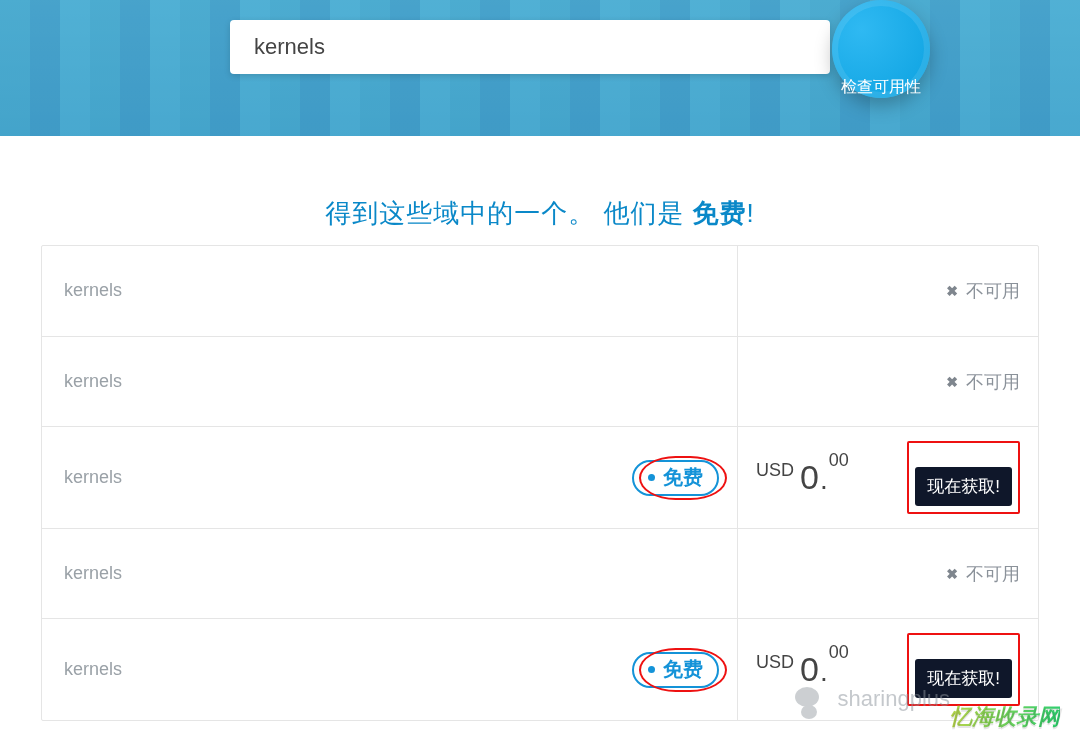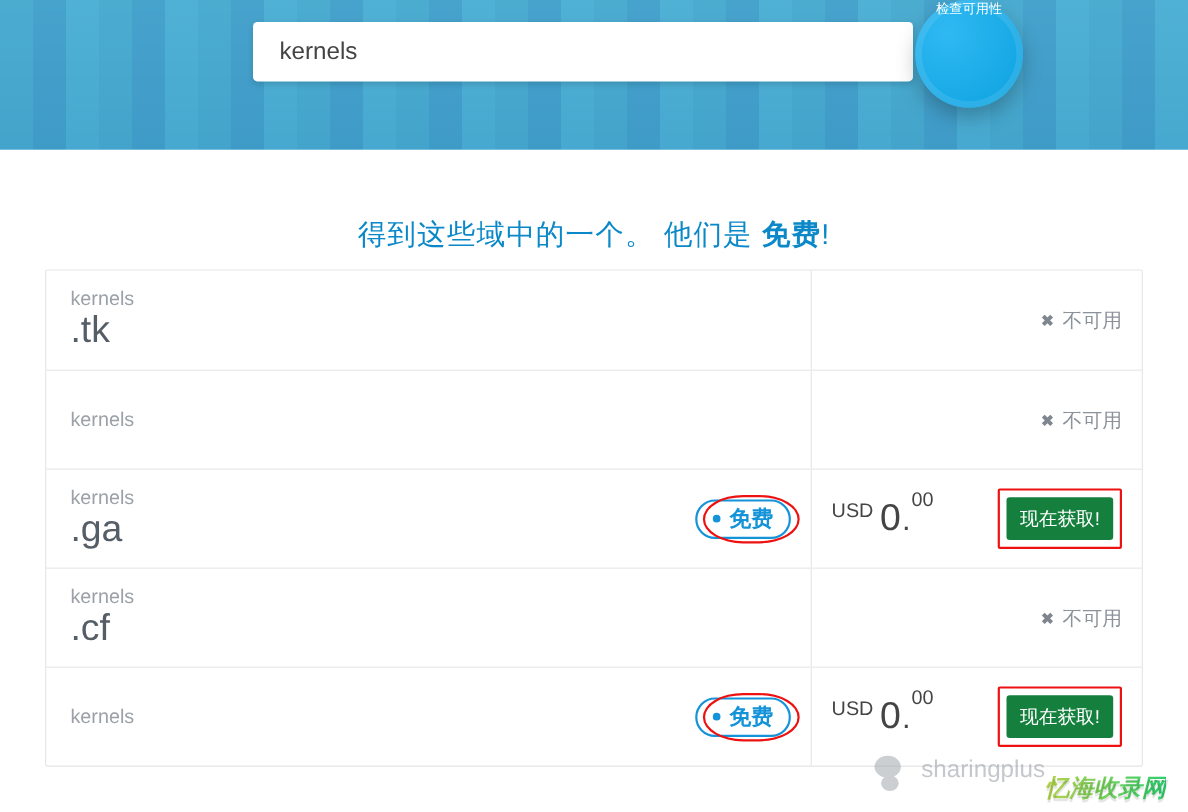--- a/index.html
+++ b/index.html
@@ -24,22 +24,22 @@
   }
   .search-input {
     width: 600px; height: 54px; border-radius: 4px; border: none; background:#fff;
     padding: 0 24px; font-size: 22px; color:#444; outline:none;
     box-shadow: 0 2px 6px rgba(0,0,0,0.15);
   }
   .check-btn {
     position:absolute; right:-20px; top:-20px; width:98px; height:98px; border-radius:50%;
     background: radial-gradient(circle at 30% 30%, #2fb9f2, #0ba1e0);
     box-shadow: 0 8px 18px rgba(0,0,0,0.25), inset 0 0 0 6px rgba(255,255,255,0.1);
-    display:flex; align-items:flex-start; justify-content:center;
-    color:#fff; font-size:12px; font-weight:500; cursor:pointer;
+    display:flex; align-items:flex-end; justify-content:center;
+    color:#fff; font-size:16px; font-weight:500; cursor:pointer;
     text-align:center;
   }
 
   
   .promo {
     text-align:center; font-size:26px; color:#0a88c8; margin: 60px 0 14px;
     letter-spacing:1px;
   }
   .promo .bold { font-weight:700; }
 
@@ -69,22 +69,22 @@
     pointer-events:none;
   }
 
   .price { display:flex; align-items:flex-start; gap:6px; color:#444; }
   .price .cur { font-size:18px; }
   .price .amt { font-size:34px; line-height:1; }
   .price .sep { font-size:28px; margin:0 1px; }
   .price .cents { font-size:18px; vertical-align:top; position:relative; top:-10px; }
 
   .get-btn {
-    background:#15803d; color:#fff; font-size:17px; padding:8px 12px;
-    border:none; border-radius:3px; cursor:pointer;
+    background:#0f172a; color:#fff; font-size:17px; padding:8px 12px;
+    border:none; border-radius:3px; cursor:pointer;margin-top:18px;
   }
   .red-box {
     border:2px solid #e11; padding:6px 6px; display:inline-block; border-radius:2px;
   }
 
   .unavail { color:#8b929a; font-size:18px; display:flex; align-items:center; gap:8px; }
   .x-icon { font-size:14px; color:#7f868e; font-weight:700; }
 
   
   .wm-wechat { position:absolute; right:130px; bottom:26px; display:flex; align-items:center; gap:8px; opacity:0.5; }
@@ -115,21 +115,20 @@
 
 <div class="promo">
   <span>得到这些域中的一个。 他们是 </span><span class="bold">免费</span><span>!</span>
 </div>
 
 <div class="results">
 
   <div class="row">
     <div class="cell-left">
       <div class="domain-sub">kernels</div>
-      <div class="domain-tld">.tk</div>
     </div>
     <div class="cell-right single">
       <div class="unavail">
         <span class="x-icon">✖</span>
         <span>不可用</span>
       </div>
     </div>
   </div>
 
   <div class="row">
@@ -140,21 +139,20 @@
       <div class="unavail">
         <span class="x-icon">✖</span>
         <span>不可用</span>
       </div>
     </div>
   </div>
 
   <div class="row">
     <div class="cell-left">
       <div class="domain-sub">kernels</div>
-      <div class="domain-tld">.ga</div>
       <div class="free-badge">
         <span class="dot"></span>
         <span>免费</span>
       </div>
       <div class="red-oval"></div>
     </div>
     <div class="cell-right">
       <div class="price">
         <span class="cur">USD</span>
         <span>
@@ -165,21 +163,20 @@
         <button class="get-btn">
           <span>现在获取!</span>
         </button>
       </span>
     </div>
   </div>
 
   <div class="row">
     <div class="cell-left">
       <div class="domain-sub">kernels</div>
-      <div class="domain-tld">.cf</div>
     </div>
     <div class="cell-right single">
       <div class="unavail">
         <span class="x-icon">✖</span>
         <span>不可用</span>
       </div>
     </div>
   </div>
 
   <div class="row">

